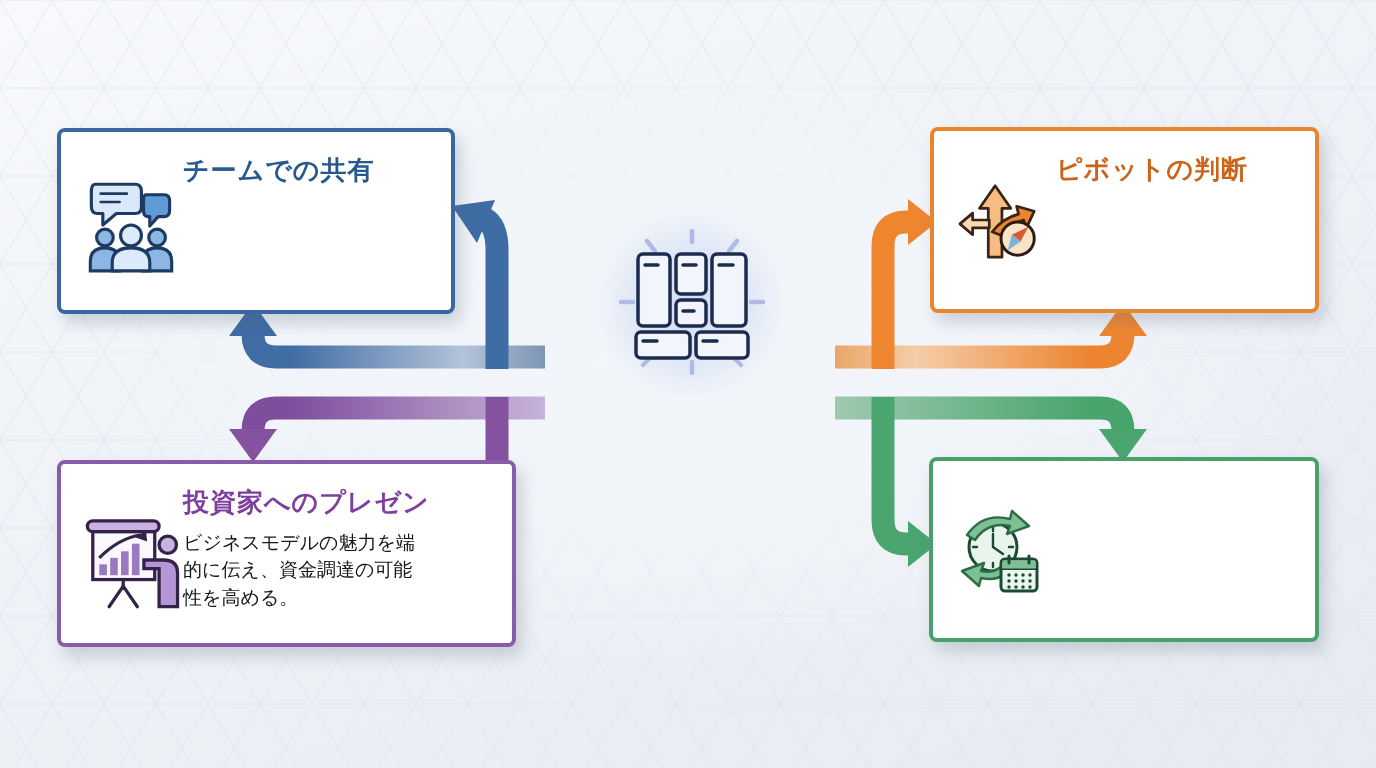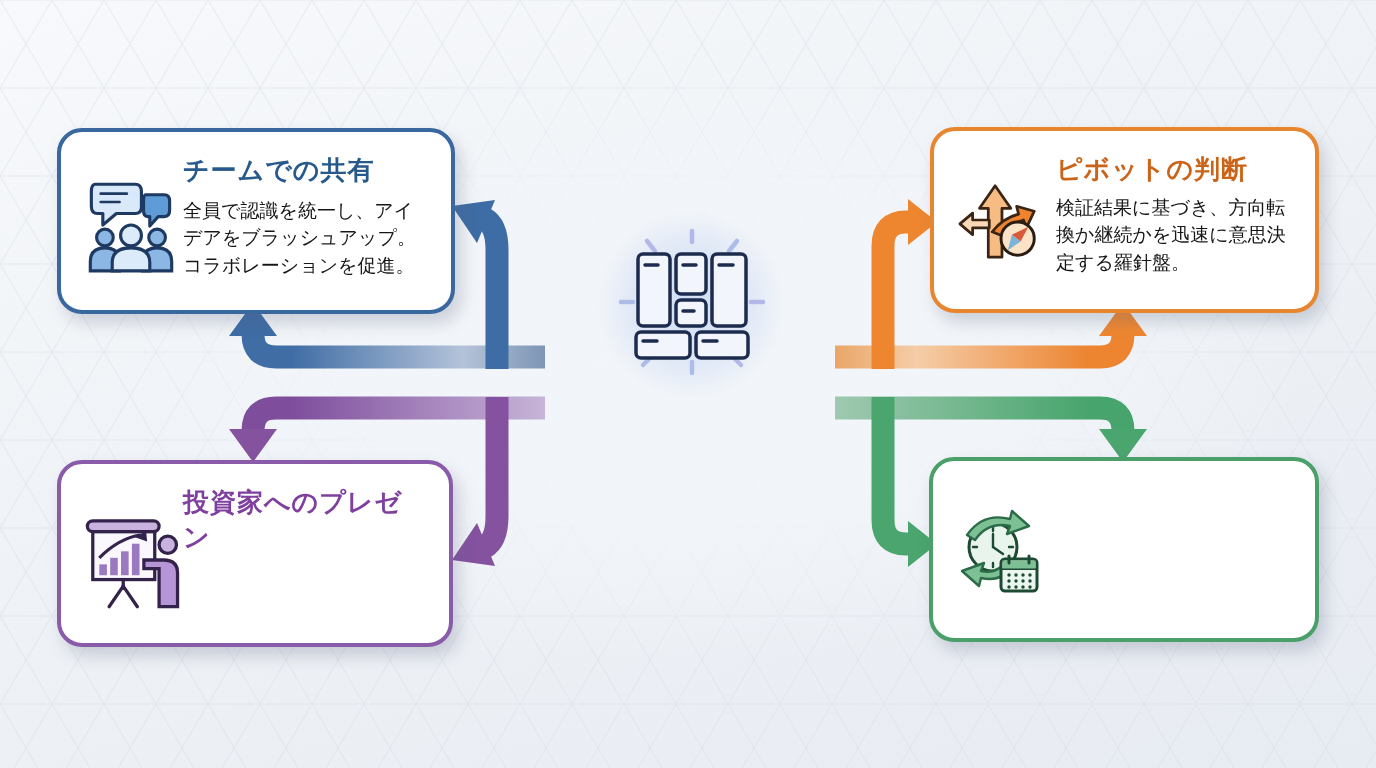--- a/index.html
+++ b/index.html
@@ -24,32 +24,32 @@
     border-radius:50%;
   }
   .center-icon{position:absolute;left:612px;top:226px;}
   .center-title{
     position:absolute;left:518px;top:381px;width:344px;
     text-align:center;font-size:43px;font-weight:800;color:#1a2946;
     line-height:1.15;letter-spacing:1px;
   }
   .card{
     position:absolute;box-sizing:border-box;background:#ffffff;
-    border:4px solid #888;border-radius:25px;
+    border:4px solid #888;border-radius:8px;
     padding:21px 20px 16px 122px;
     box-shadow:6px 9px 16px rgba(86,98,128,0.25);
   }
   .card-icon{position:absolute;left:22px;top:46px;}
   .card-title{font-size:26px;font-weight:800;letter-spacing:1px;margin:0 0 9px 0;}
   .card-body{font-size:19px;line-height:1.44;color:#161616;font-weight:500;width:248px;}
   .card--team{left:57px;top:128px;width:398px;height:186px;border-color:#39679e;}
   .card--team .card-title{color:#27598c;}
-  .card--pivot{left:930px;top:127px;width:389px;height:186px;border-color:#e8852f;font-family:Liberation Mono, monospace;}
+  .card--pivot{left:930px;top:127px;width:389px;height:186px;border-color:#e8852f;}
   .card--pivot .card-title{color:#cb6418;}
-  .card--invest{left:57px;top:460px;width:396px;height:187px;border-color:#8a5ba8;}
+  .card--invest{left:57px;top:460px;width:459px;height:187px;border-color:#8a5ba8;}
   .card--invest .card-title{color:#7f3f9f;}
   .card--update{left:929px;top:457px;width:390px;height:185px;border-color:#4ba06a;}
   .card--update .card-title{color:#2f9356;}
 </style>
 </head>
 <body>
 
 <div class="stage">
 
   <svg class="bg-mesh" width="1376" height="768">
@@ -165,36 +165,34 @@
       <g stroke="#1f3a62" stroke-width="3">
         <circle cx="21" cy="57" r="8" fill="#8cb6e4"></circle>
         <path d="M7 89 V80 Q7 67 21 67 Q35 67 35 80 V89 Z" fill="#8cb6e4"></path>
         <circle cx="71" cy="57" r="8" fill="#8cb6e4"></circle>
         <path d="M57 89 V80 Q57 67 71 67 Q85 67 85 80 V89 Z" fill="#8cb6e4"></path>
         <circle cx="46" cy="55" r="10" fill="#dcebfa"></circle>
         <path d="M28 89 V81 Q28 67 46 67 Q64 67 64 81 V89 Z" fill="#dcebfa"></path>
       </g>
     </svg>
     <div class="card-title">チームでの共有</div>
-    <div class="card-body">全員で認識を統一し、アイデアをブラッシュアップ。コラボレーションを促進。</div>
   </div>
 
   <div class="card card--pivot">
     <svg class="card-icon" width="90" height="90" viewBox="0 0 92 92" style="top:44px">
       <g stroke="#3a2413" stroke-width="2.8" stroke-linejoin="round">
         <path d="M33 84 V34 H24 L40 11 L56 34 H47 V84 Z" fill="#f6bc84"></path>
         <path d="M34 46 H17 V39 L4 50 L17 61 V54 H34 Z" fill="#f9d9b8"></path>
         <path d="M37 58 Q48 44 64 40 L62 32 L80 37 L72 54 L69 46 Q54 50 47 62 Z" fill="#ee8330"></path>
       </g>
       <circle cx="63" cy="65" r="17" fill="#fbe3c8" stroke="#2a1c10" stroke-width="3"></circle>
       <polygon points="74,53 66,68 57,61" fill="#d75a3a"></polygon>
       <polygon points="53,77 57,61 66,68" fill="#7ab4d8"></polygon>
     </svg>
     <div class="card-title">ピボットの判断</div>
-    <div class="card-body">検証結果に基づき、方向転換か継続かを迅速に意思決定する羅針盤。</div>
   </div>
 
   <div class="card card--invest">
     <svg class="card-icon" width="100" height="100" viewBox="0 0 92 92">
       <rect x="4" y="10" width="66" height="10" rx="5" fill="#c9b2de" stroke="#33224a" stroke-width="3"></rect>
       <rect x="9" y="20" width="57" height="44" fill="#faf8fd" stroke="#33224a" stroke-width="3"></rect>
       <g fill="#9b79c1">
         <rect x="15" y="50" width="7" height="10"></rect>
         <rect x="25" y="44" width="7" height="16"></rect>
         <rect x="35" y="38" width="7" height="22"></rect>
@@ -206,20 +204,21 @@
         <path d="M37 64 V72"></path>
           <path d="M37 70 L24 89"></path>
           <path d="M37 70 L50 89"></path>
       </g>
       <g stroke="#33224a" stroke-width="3">
         <circle cx="78" cy="32" r="8" fill="#c9b2de"></circle>
         <path d="M70 89 V54 H56 V46 H74 Q87 46 87 58 V89 Z" fill="#b695d6"></path>
       </g>
     </svg>
     <div class="card-title">投資家へのプレゼン</div>
+    <div class="card-body">ビジネスモデルの魅力を端的に伝え、資金調達の可能性を高める。</div>
   </div>
 
   <div class="card card--update">
     <svg class="card-icon" width="92" height="92" viewBox="0 0 92 92">
       <circle cx="38" cy="40" r="24" fill="#e8f4ec" stroke="#1d4a33" stroke-width="3"></circle>
       <g stroke="#1d4a33" stroke-width="2.4" stroke-linecap="round">
         <path d="M38 20 V24"></path>
           <path d="M58 40 H54"></path>
           <path d="M38 60 V56"></path>
           <path d="M18 40 H22"></path>

